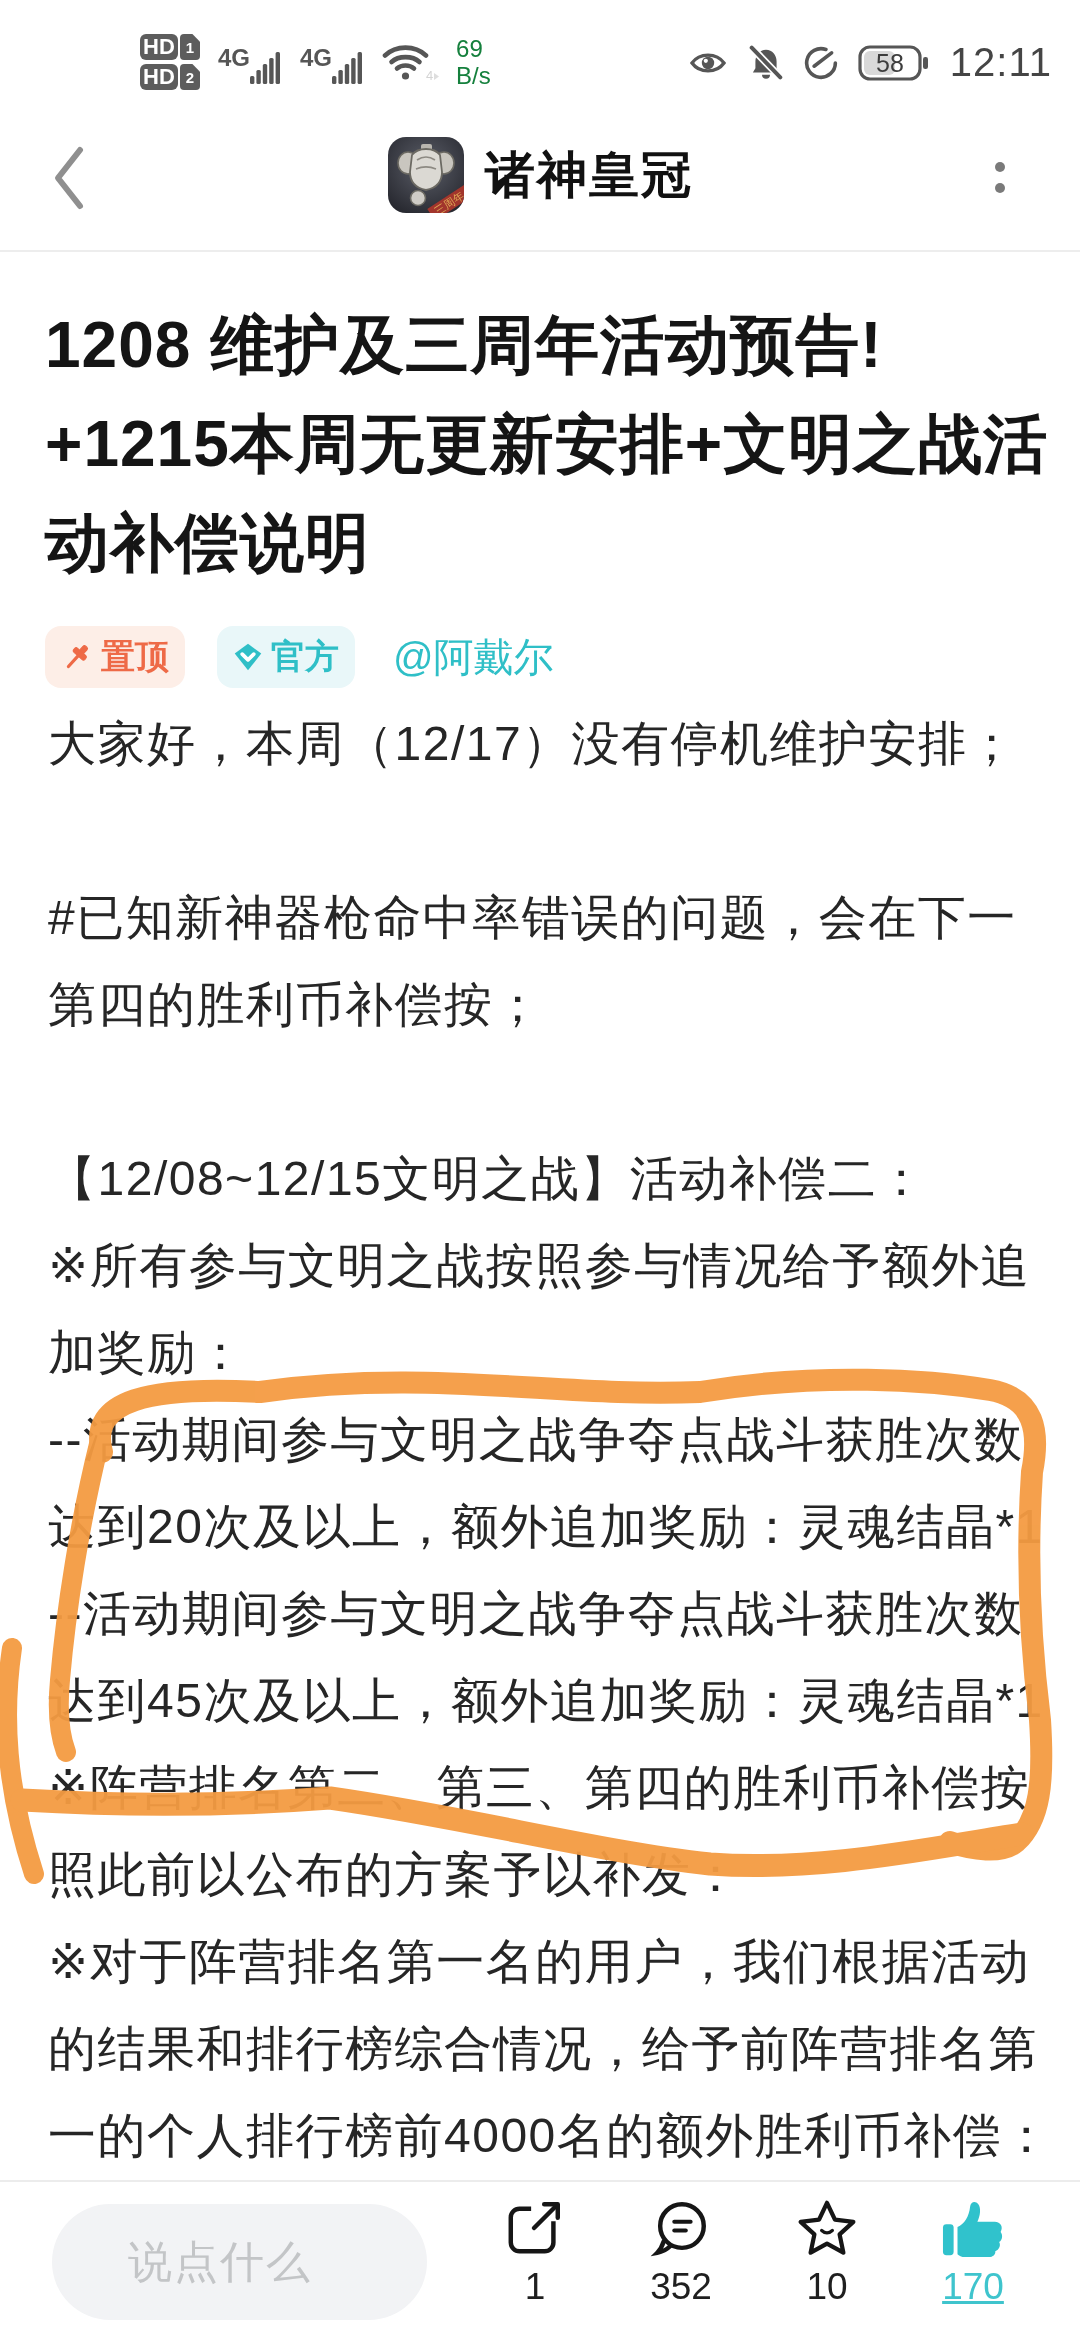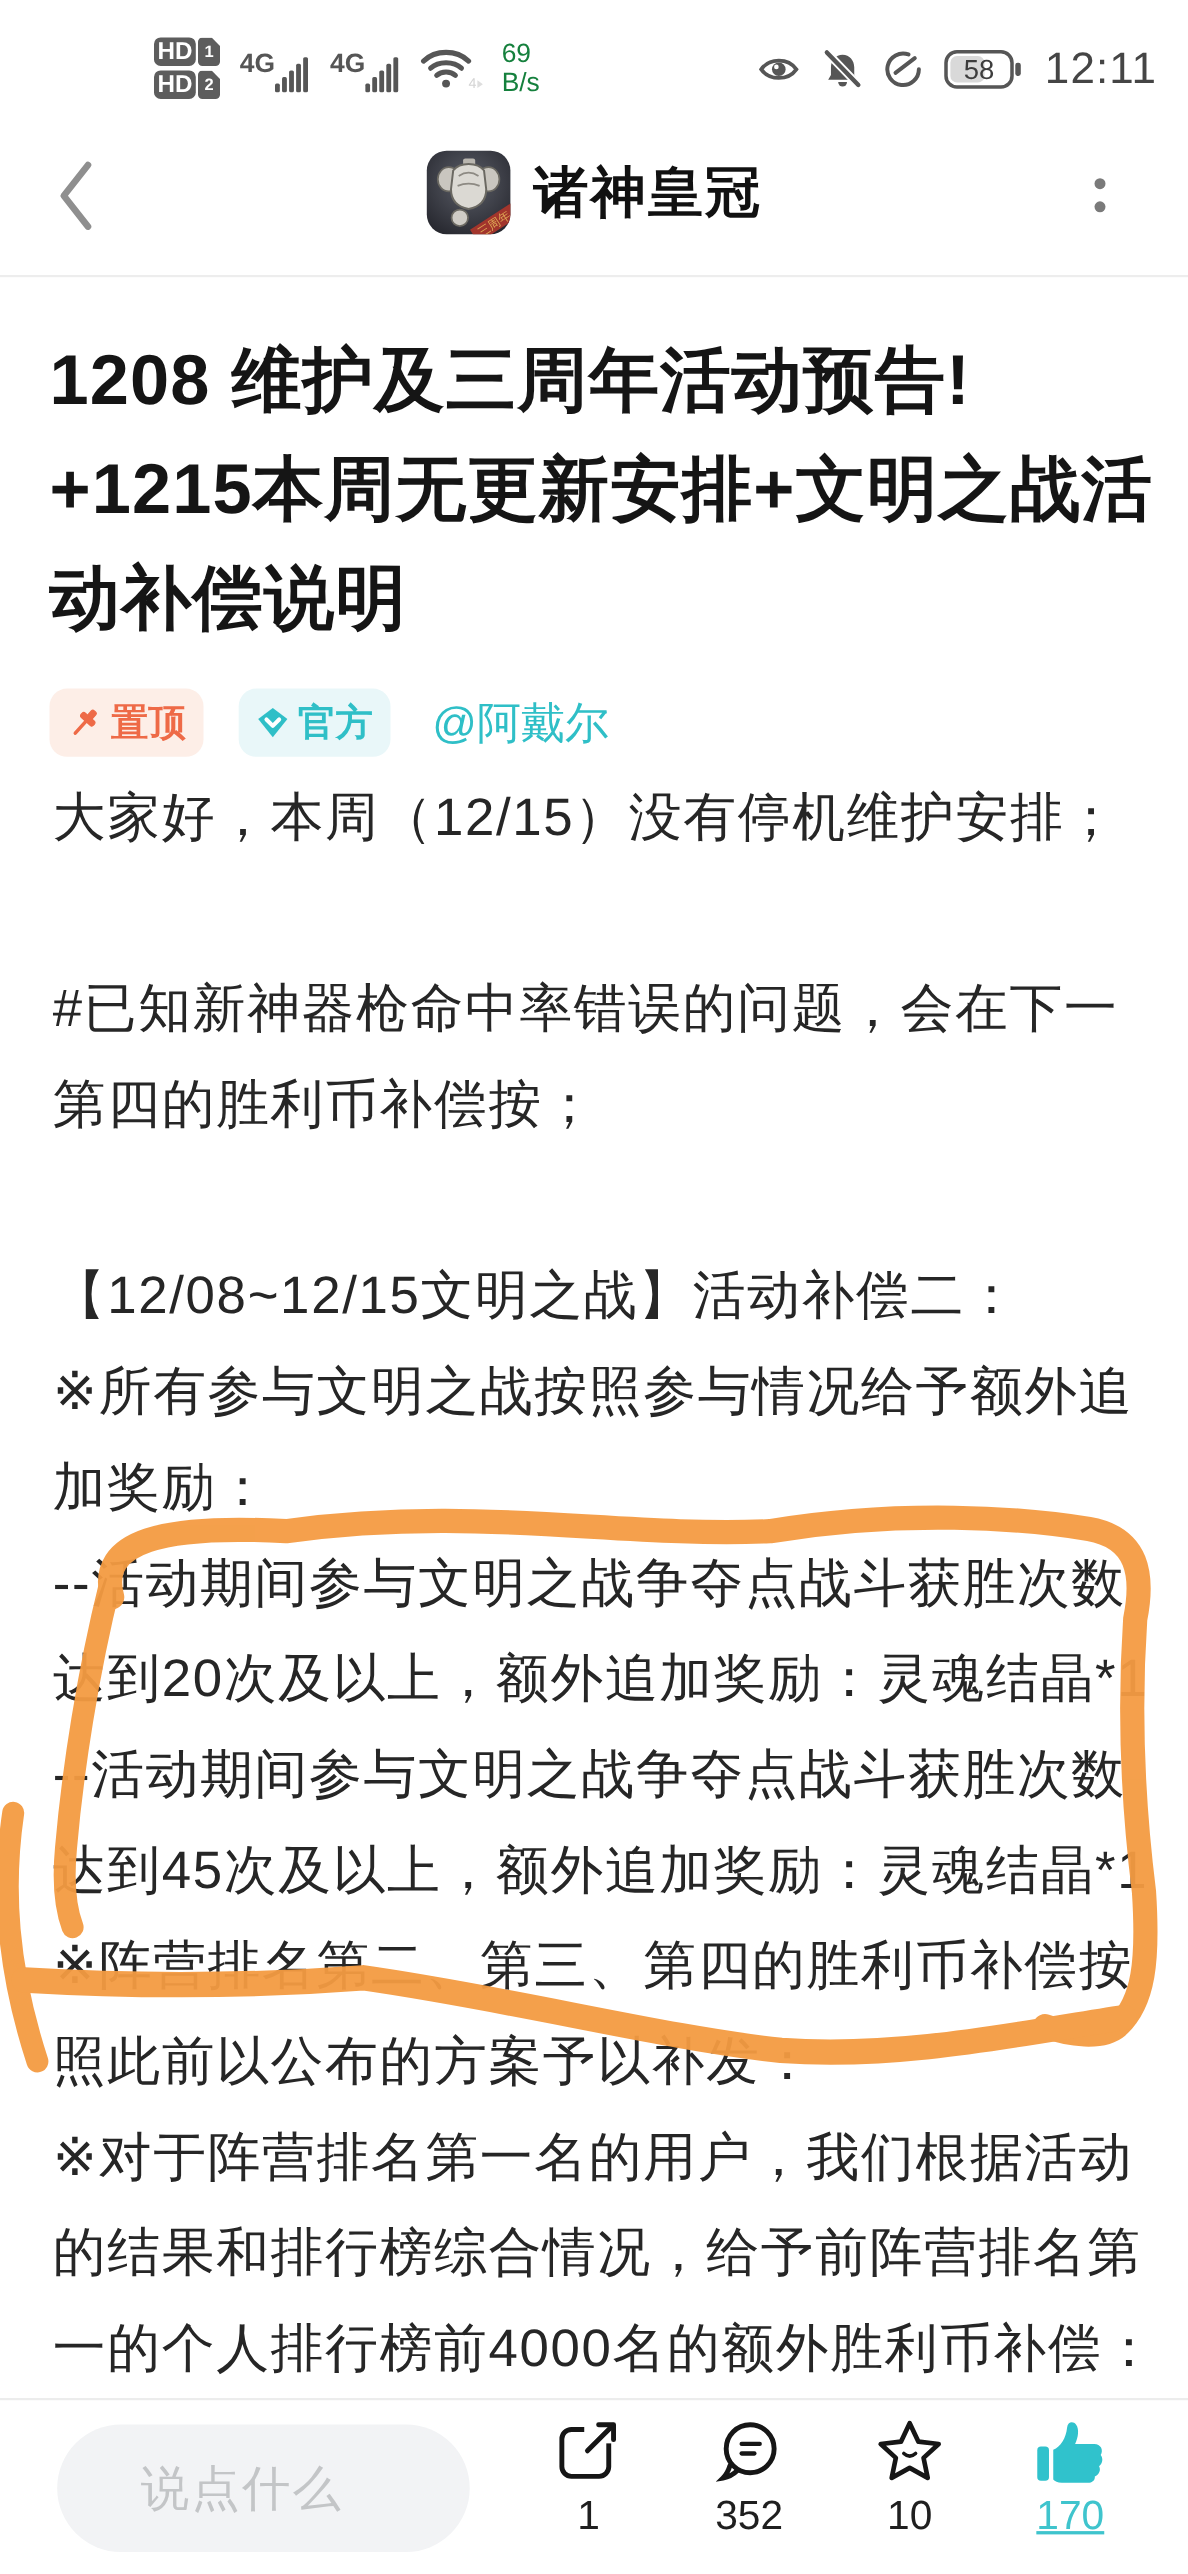--- a/index.html
+++ b/index.html
@@ -208,21 +208,21 @@
     <svg width="30" height="30" viewBox="0 0 26 26">
       <path d="M13 1.5 L24.5 10 L13 24.5 L1.5 10 Z" fill="#2fbfc7"></path>
       <polyline points="8,10.5 13,15.5 18,10.5" stroke="#ffffff" stroke-width="3.2" fill="none" stroke-linecap="round" stroke-linejoin="round"></polyline>
     </svg>
     <span>官方</span>
   </div>
   <span class="author-handle">@阿戴尔</span>
 </div>
 
 <div class="post-body">
-    <div class="body-line">大家好，本周（12/15）没有停机维护安排；</div>
+    <div class="body-line">大家好，本周（12/17）没有停机维护安排；</div>
     <div class="body-line">&nbsp;</div>
     <div class="body-line">#已知新神器枪命中率错误的问题，会在下一</div>
     <div class="body-line">第四的胜利币补偿按；</div>
     <div class="body-line">&nbsp;</div>
     <div class="body-line">【12/08~12/15文明之战】活动补偿二：</div>
     <div class="body-line">※所有参与文明之战按照参与情况给予额外追</div>
     <div class="body-line">加奖励：</div>
     <div class="body-line">--活动期间参与文明之战争夺点战斗获胜次数</div>
     <div class="body-line">达到20次及以上，额外追加奖励：灵魂结晶*1</div>
     <div class="body-line">--活动期间参与文明之战争夺点战斗获胜次数</div>

